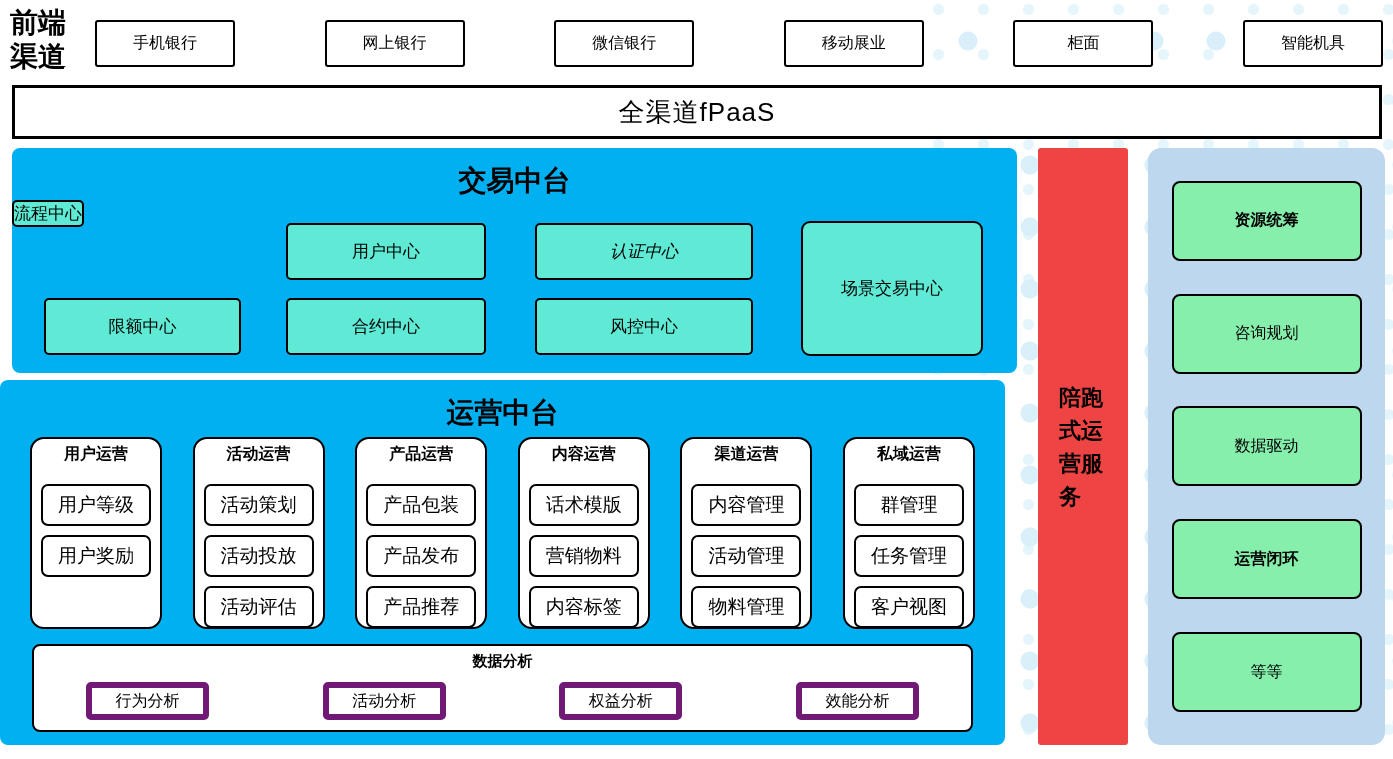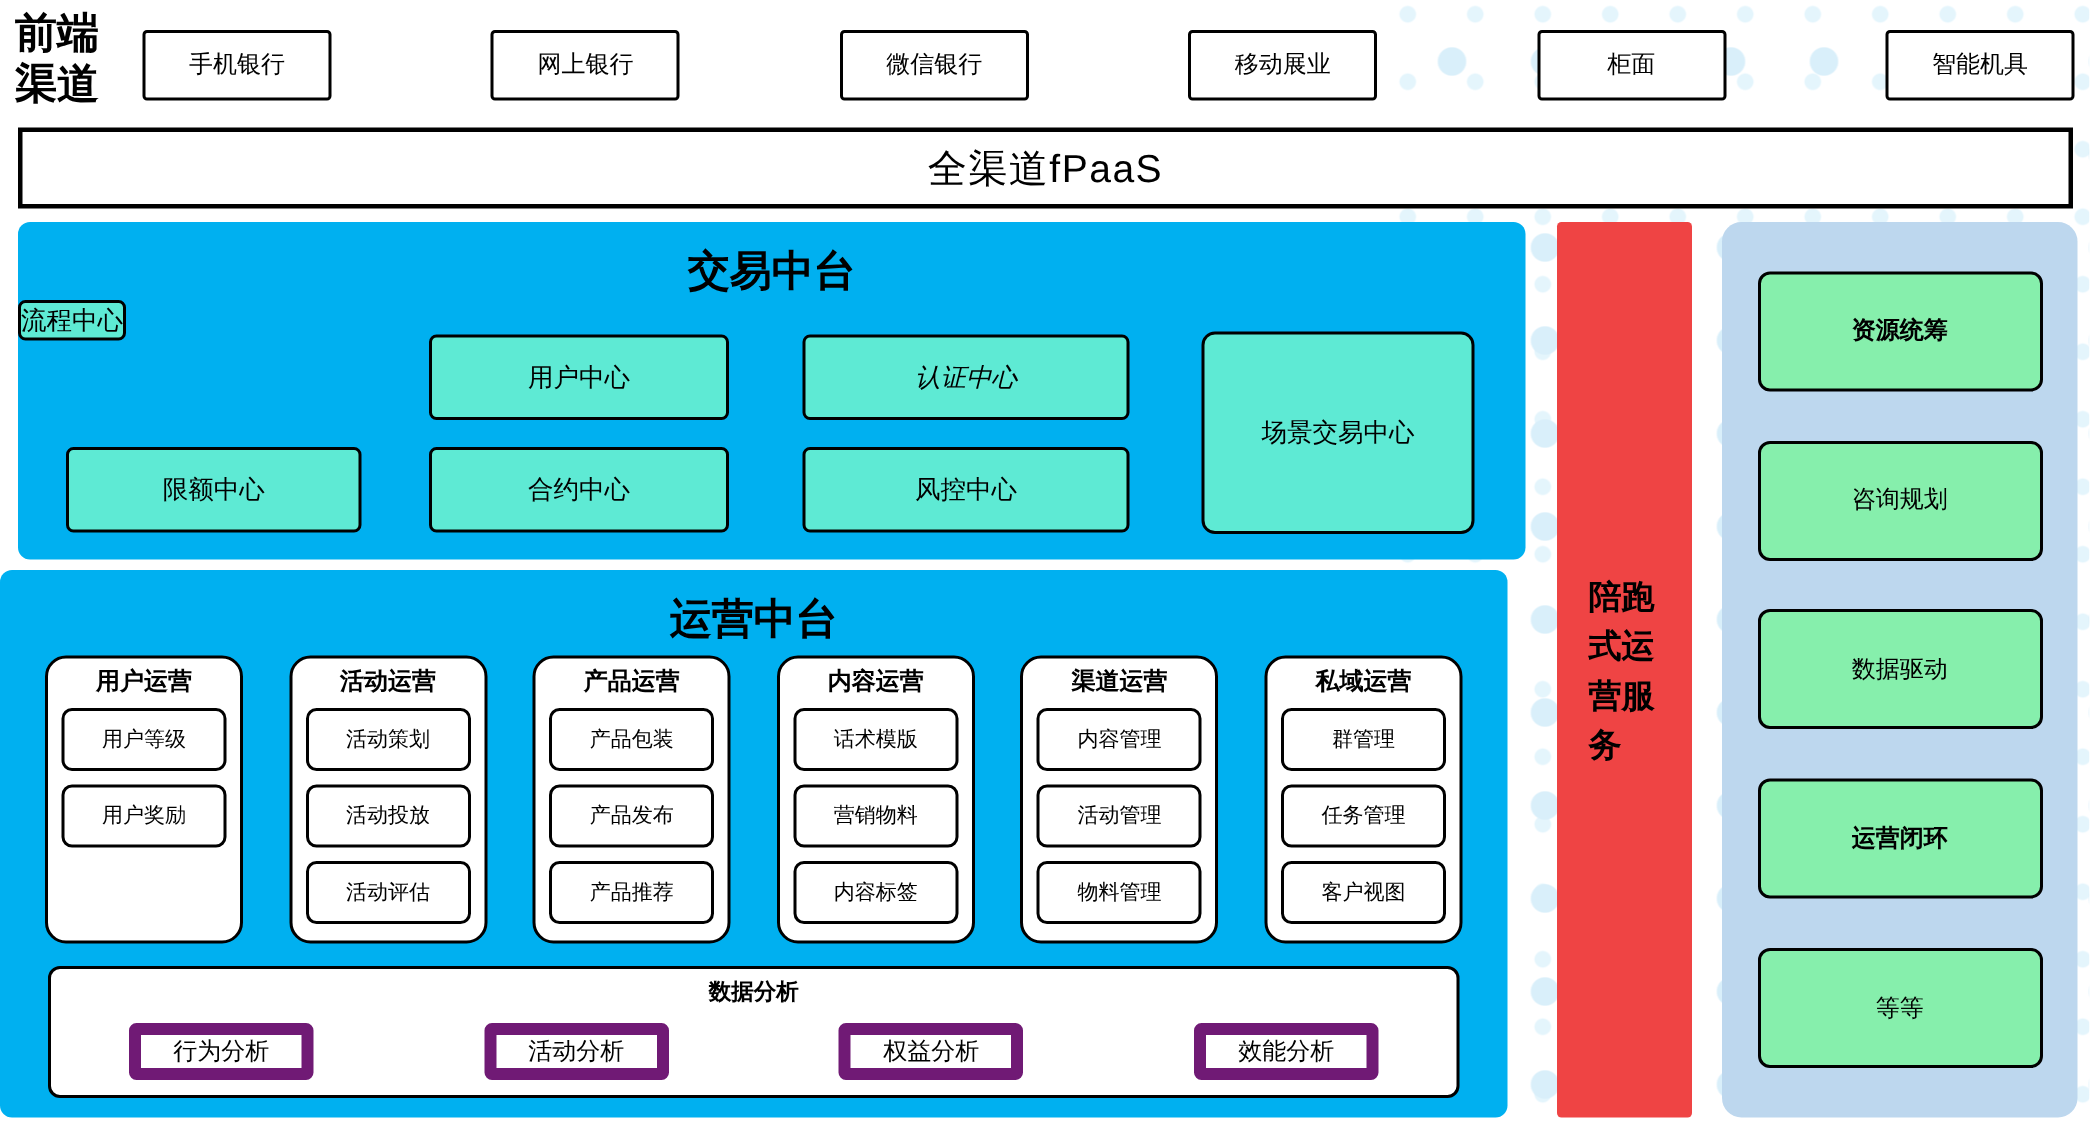--- a/index.html
+++ b/index.html
@@ -23,21 +23,21 @@
     font-family:"Liberation Serif","DejaVu Serif",serif;
     font-weight:bold; font-size:28px; line-height:1.22; text-align:left;
   }
 
   
   .channel-row {
     position:absolute; left:95px; top:20px; width:1288px; height:47px; z-index:2;
     display:flex; justify-content:space-between;
   }
   .channel-box {
-    width:126px; height:47px; background:#fff; border:2px solid #000; border-radius:3px;
+    width:140px; height:47px; background:#fff; border:2px solid #000; border-radius:3px;
     display:flex; align-items:center; justify-content:center; font-size:16px;
   }
 
   
   .fpaas-bar {
     position:absolute; left:12px; top:85px; width:1370px; height:54px; z-index:2;
     background:#fff; border:3px solid #000;
     display:flex; align-items:center; justify-content:center;
     font-size:26px; font-weight:500; letter-spacing:1px;
   }
@@ -63,39 +63,39 @@
 
   
   .ops-columns {
     position:absolute; left:30px; top:57px; width:945px; height:192px;
     display:flex; justify-content:space-between;
   }
   .ops-col {
     width:132px; height:192px; background:#fff; border:2px solid #000; border-radius:14px;
     display:flex; flex-direction:column; align-items:stretch; padding:5px 9px 10px;
   }
-  .ops-col-title { text-align:center; font-size:16px; font-weight:600; margin-bottom:7px; }
+  .ops-col-title { text-align:center; font-size:16px; font-weight:600; margin-bottom:19px; }
   .ops-items { display:flex; flex-direction:column; gap:9px; flex:1; }
   .ops-item {
     height:42px; background:#fff; border:2px solid #000; border-radius:7px;
-    display:flex; align-items:center; justify-content:center; font-size:14px; font-weight:500;
+    display:flex; align-items:center; justify-content:center; font-size:19px; font-weight:500;
   }
 
   
   .analysis-strip {
     position:absolute; left:32px; top:264px; width:941px; height:88px;
     background:#fff; border:2px solid #000; border-radius:8px;
   }
   .analysis-title { text-align:center; font-size:15px; font-weight:600; padding-top:6px; }
   .analysis-row {
     position:absolute; left:0; top:36px; width:100%; padding:0 52px;
     display:flex; justify-content:space-between;
   }
   .analysis-box {
-    width:123px; height:38px; background:#fff; border:8px solid #701a75; border-radius:5px;
+    width:123px; height:38px; background:#fff; border:6px solid #701a75; border-radius:5px;
     display:flex; align-items:center; justify-content:center; font-size:16px;font-family:Liberation Serif, serif;
   }
 
   
   .service-bar {
     position:absolute; left:1038px; top:148px; width:90px; height:597px; z-index:1;
     background:#ef4444; border-radius:3px;
     display:flex; align-items:center; justify-content:center;
   }
   .service-label {

